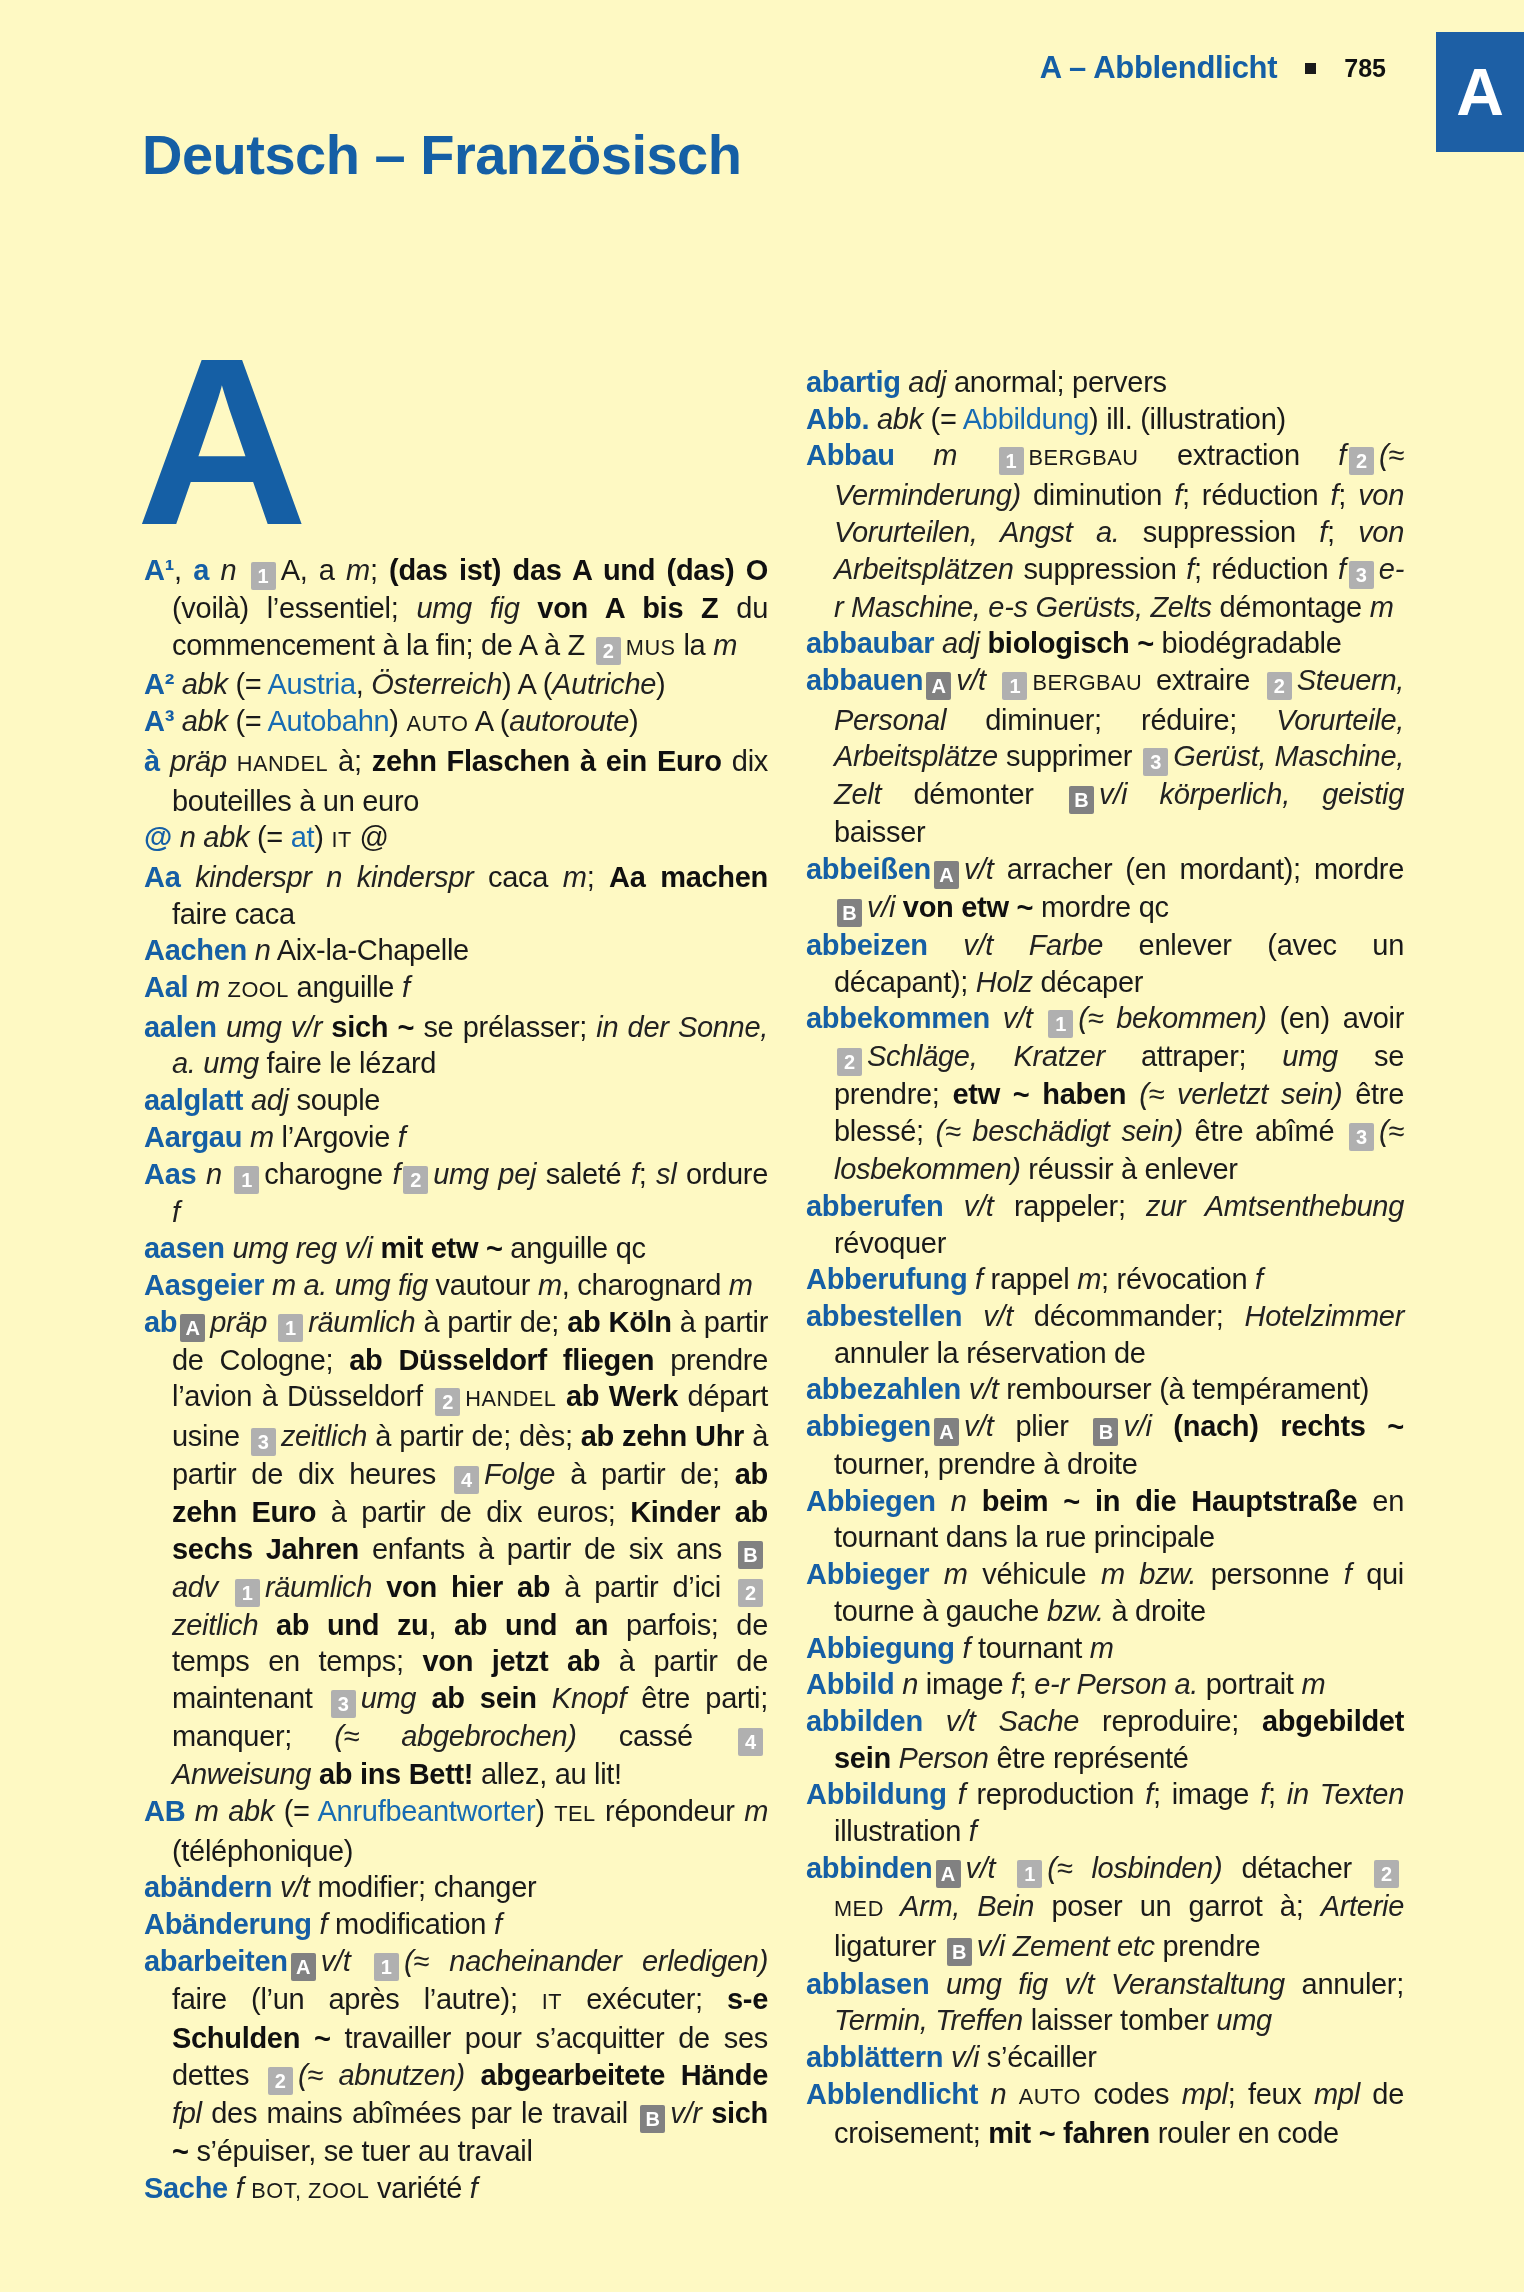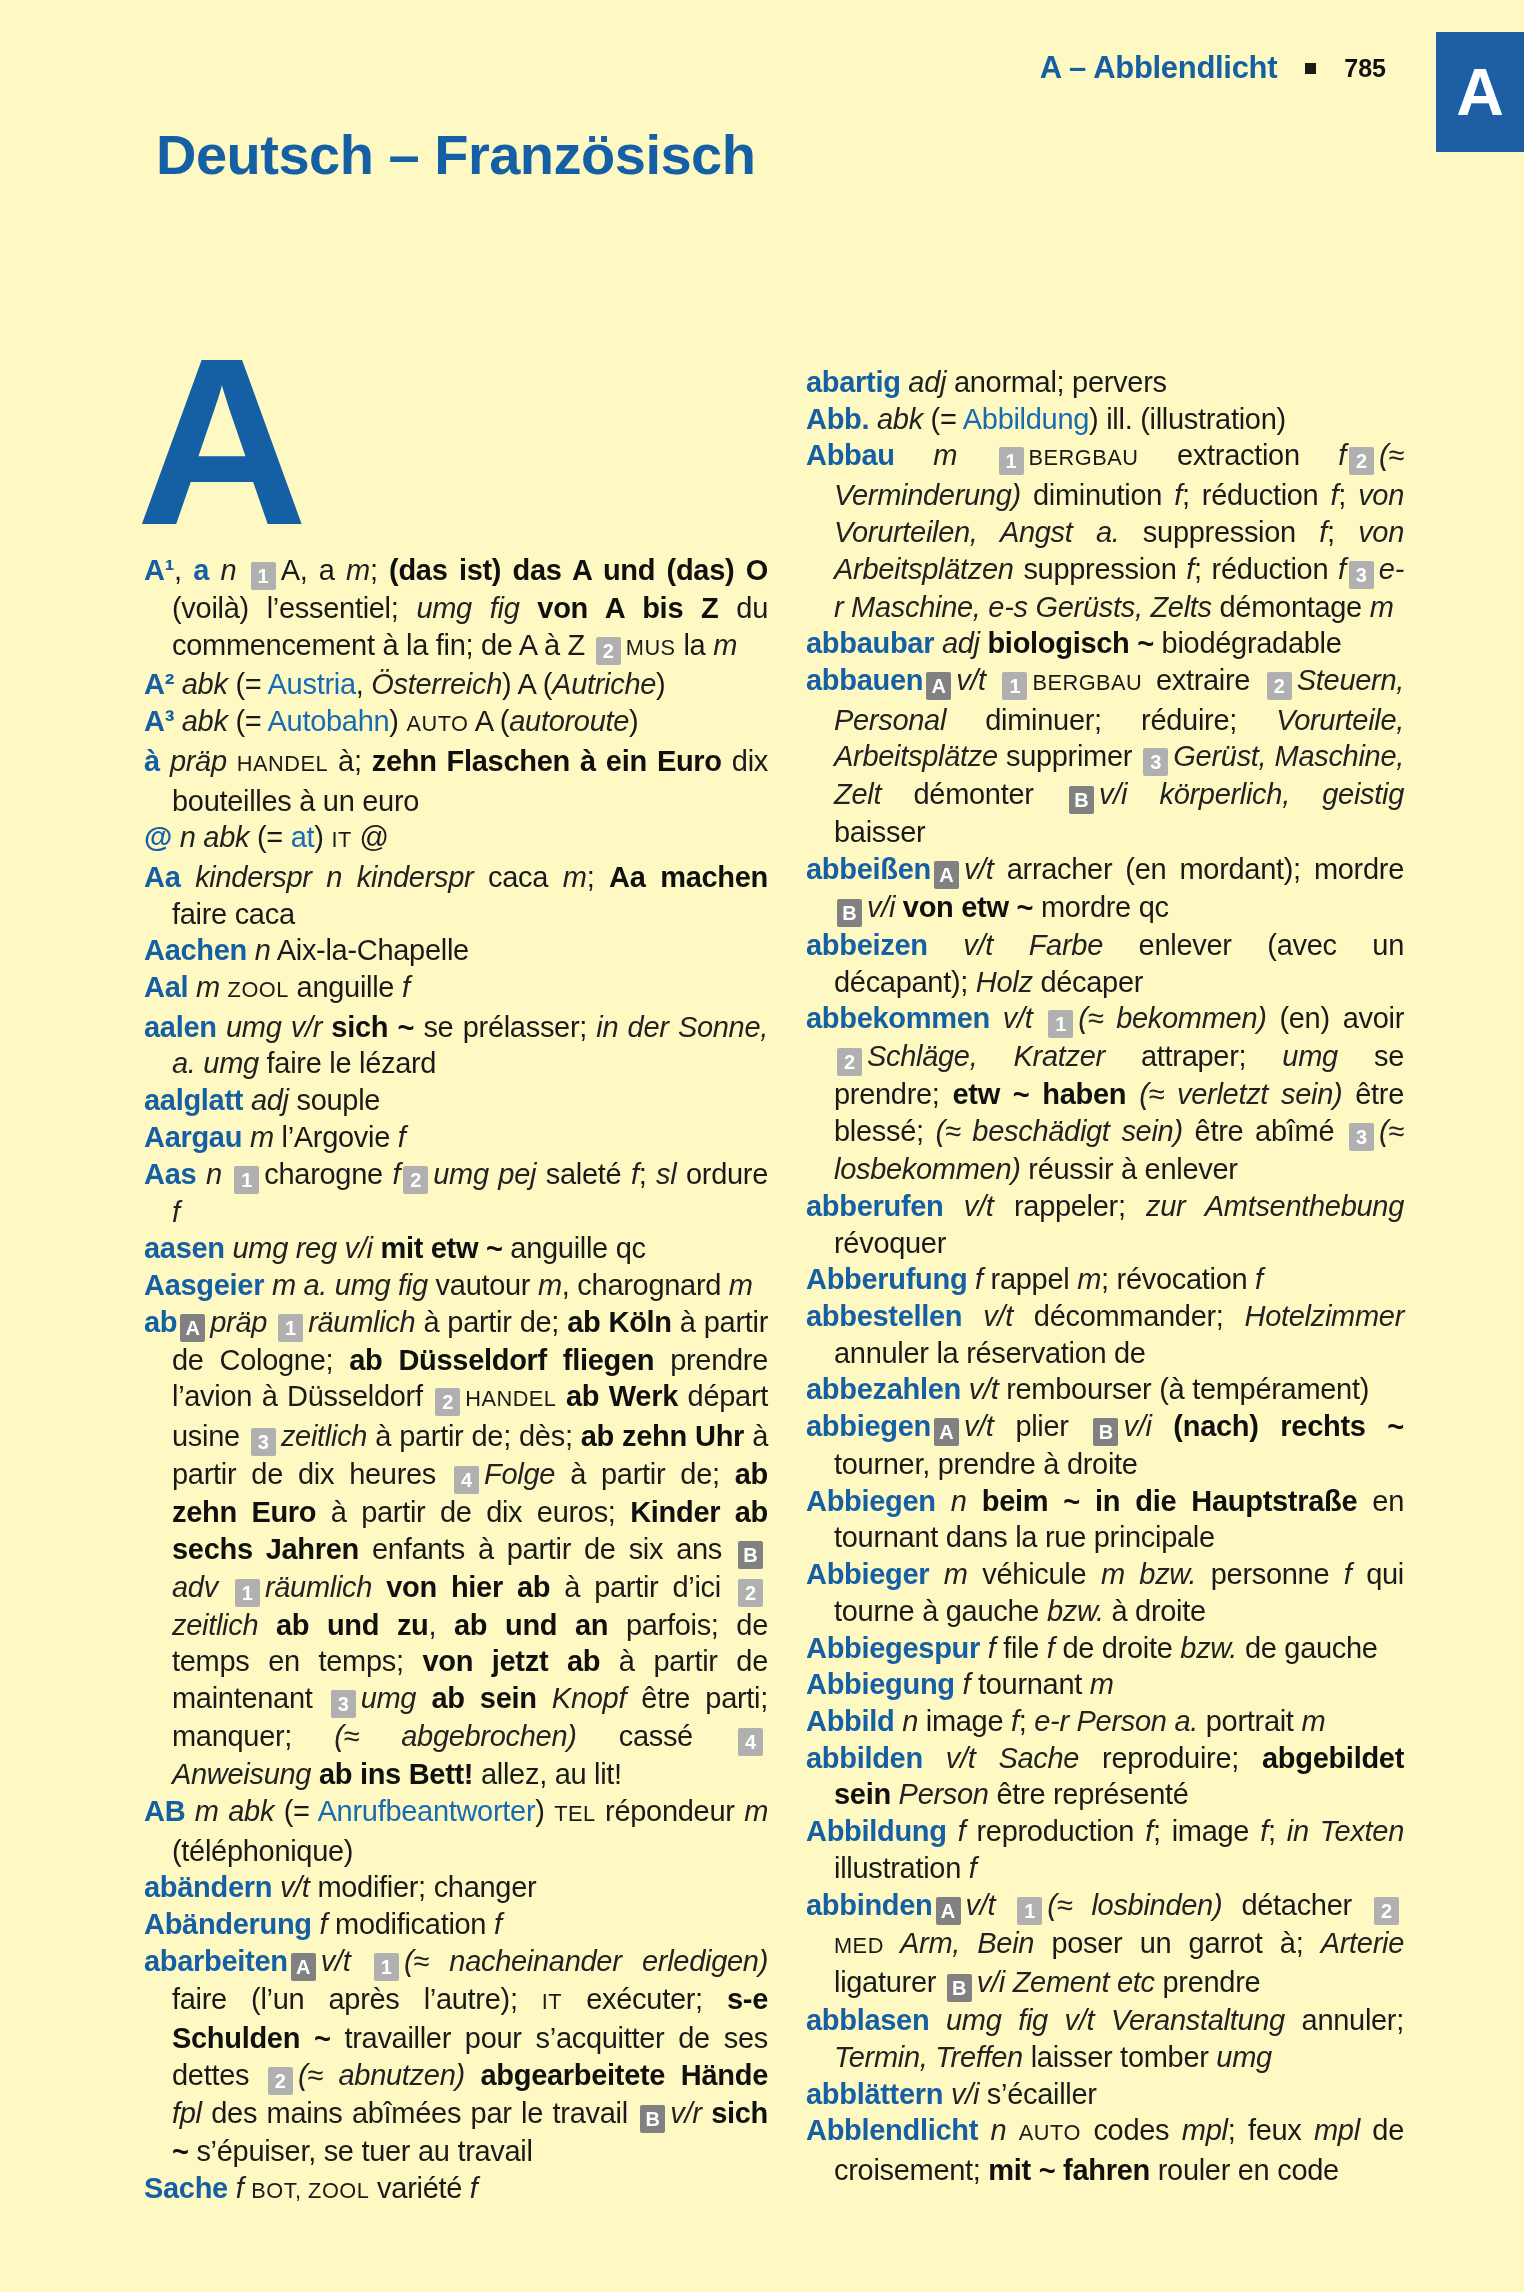--- a/index.html
+++ b/index.html
@@ -26,21 +26,21 @@
     color:#111;font-weight:bold;font-size:25px;text-align:center;
   }
   .thumb-tab{
     position:absolute;top:32px;right:0;
     width:88px;height:120px;
     background:var(--tab-blue,#1d5fa5);
     color:#fff;display:flex;align-items:center;justify-content:center;
     font-size:66px;font-weight:bold;
   }
   .page-title{
-    position:absolute;left:156px;top:122px;margin:0;
+    position:absolute;left:142px;top:122px;margin:0;
     color:var(--headword-blue,#155fa5);
     font-size:56px;font-weight:bold;letter-spacing:-0.5px;
   }
   .dropcap{
     position:absolute;left:136px;top:342px;
     color:var(--headword-blue,#155fa5);
     font-size:238px;line-height:200px;font-weight:bold;
   }
   
   .col{
@@ -119,21 +119,20 @@
       <div class="entry"><span class="hw">abbeißen</span><span class="box letter">A</span><span class="it">v/t</span><span class="p"> arracher (en mordant); mordre </span><span class="box letter">B</span><span class="it">v/i</span><span class="b"> von etw ~</span><span class="p"> mordre qc</span></div>
       <div class="entry"><span class="hw">abbeizen</span><span class="it"> v/t Farbe</span><span class="p"> enlever (avec un décapant); </span><span class="it">Holz</span><span class="p"> décaper</span></div>
       <div class="entry"><span class="hw">abbekommen</span><span class="it"> v/t </span><span class="box num">1</span><span class="it">(≈ bekommen)</span><span class="p"> (en) avoir </span><span class="box num">2</span><span class="it">Schläge, Kratzer</span><span class="p"> attraper; </span><span class="it">umg</span><span class="p"> se prendre; </span><span class="b">etw ~ haben</span><span class="it"> (≈ verletzt sein)</span><span class="p"> être blessé; </span><span class="it">(≈ beschädigt sein)</span><span class="p"> être abîmé </span><span class="box num">3</span><span class="it">(≈ losbekommen)</span><span class="p"> réussir à enlever</span></div>
       <div class="entry"><span class="hw">abberufen</span><span class="it"> v/t</span><span class="p"> rappeler; </span><span class="it">zur Amtsenthebung</span><span class="p"> révoquer</span></div>
       <div class="entry"><span class="hw">Abberufung</span><span class="it"> f</span><span class="p"> rappel </span><span class="it">m</span><span class="p">; révocation </span><span class="it">f</span></div>
       <div class="entry"><span class="hw">abbestellen</span><span class="it"> v/t</span><span class="p"> décommander; </span><span class="it">Hotelzimmer</span><span class="p"> annuler la réservation de</span></div>
       <div class="entry"><span class="hw">abbezahlen</span><span class="it"> v/t</span><span class="p"> rembourser (à tempérament)</span></div>
       <div class="entry"><span class="hw">abbiegen</span><span class="box letter">A</span><span class="it">v/t</span><span class="p"> plier </span><span class="box letter">B</span><span class="it">v/i</span><span class="b"> (nach) rechts ~</span><span class="p"> tourner, prendre à droite</span></div>
       <div class="entry"><span class="hw">Abbiegen</span><span class="it"> n</span><span class="b"> beim ~ in die Hauptstraße</span><span class="p"> en tournant dans la rue principale</span></div>
       <div class="entry"><span class="hw">Abbieger</span><span class="it"> m</span><span class="p"> véhicule </span><span class="it">m bzw.</span><span class="p"> personne </span><span class="it">f</span><span class="p"> qui tourne à gauche </span><span class="it">bzw.</span><span class="p"> à droite</span></div>
-      <div class="entry"><span class="hw">Abbiegespur</span><span class="it"> f</span><span class="p"> file </span><span class="it">f</span><span class="p"> de droite </span><span class="it">bzw.</span><span class="p"> de gauche</span></div>
       <div class="entry"><span class="hw">Abbiegung</span><span class="it"> f</span><span class="p"> tournant </span><span class="it">m</span></div>
       <div class="entry"><span class="hw">Abbild</span><span class="it"> n</span><span class="p"> image </span><span class="it">f</span><span class="p">; </span><span class="it">e-r Person a.</span><span class="p"> portrait </span><span class="it">m</span></div>
       <div class="entry"><span class="hw">abbilden</span><span class="it"> v/t Sache</span><span class="p"> reproduire; </span><span class="b">abgebildet sein</span><span class="it"> Person</span><span class="p"> être représenté</span></div>
       <div class="entry"><span class="hw">Abbildung</span><span class="it"> f</span><span class="p"> reproduction </span><span class="it">f</span><span class="p">; image </span><span class="it">f</span><span class="p">; </span><span class="it">in Texten</span><span class="p"> illustration </span><span class="it">f</span></div>
       <div class="entry"><span class="hw">abbinden</span><span class="box letter">A</span><span class="it">v/t </span><span class="box num">1</span><span class="it">(≈ losbinden)</span><span class="p"> détacher </span><span class="box num">2</span><span class="sc">MED</span><span class="it"> Arm, Bein</span><span class="p"> poser un garrot à; </span><span class="it">Arterie</span><span class="p"> ligaturer </span><span class="box letter">B</span><span class="it">v/i Zement etc</span><span class="p"> prendre</span></div>
       <div class="entry"><span class="hw">abblasen</span><span class="it"> umg fig v/t Veranstaltung</span><span class="p"> annuler; </span><span class="it">Termin, Treffen</span><span class="p"> laisser tomber </span><span class="it">umg</span></div>
       <div class="entry"><span class="hw">abblättern</span><span class="it"> v/i</span><span class="p"> s’écailler</span></div>
       <div class="entry"><span class="hw">Abblendlicht</span><span class="it"> n </span><span class="sc">AUTO</span><span class="p"> codes </span><span class="it">mpl</span><span class="p">; feux </span><span class="it">mpl</span><span class="p"> de croisement; </span><span class="b">mit ~ fahren</span><span class="p"> rouler en code</span></div>
     </div>
 

